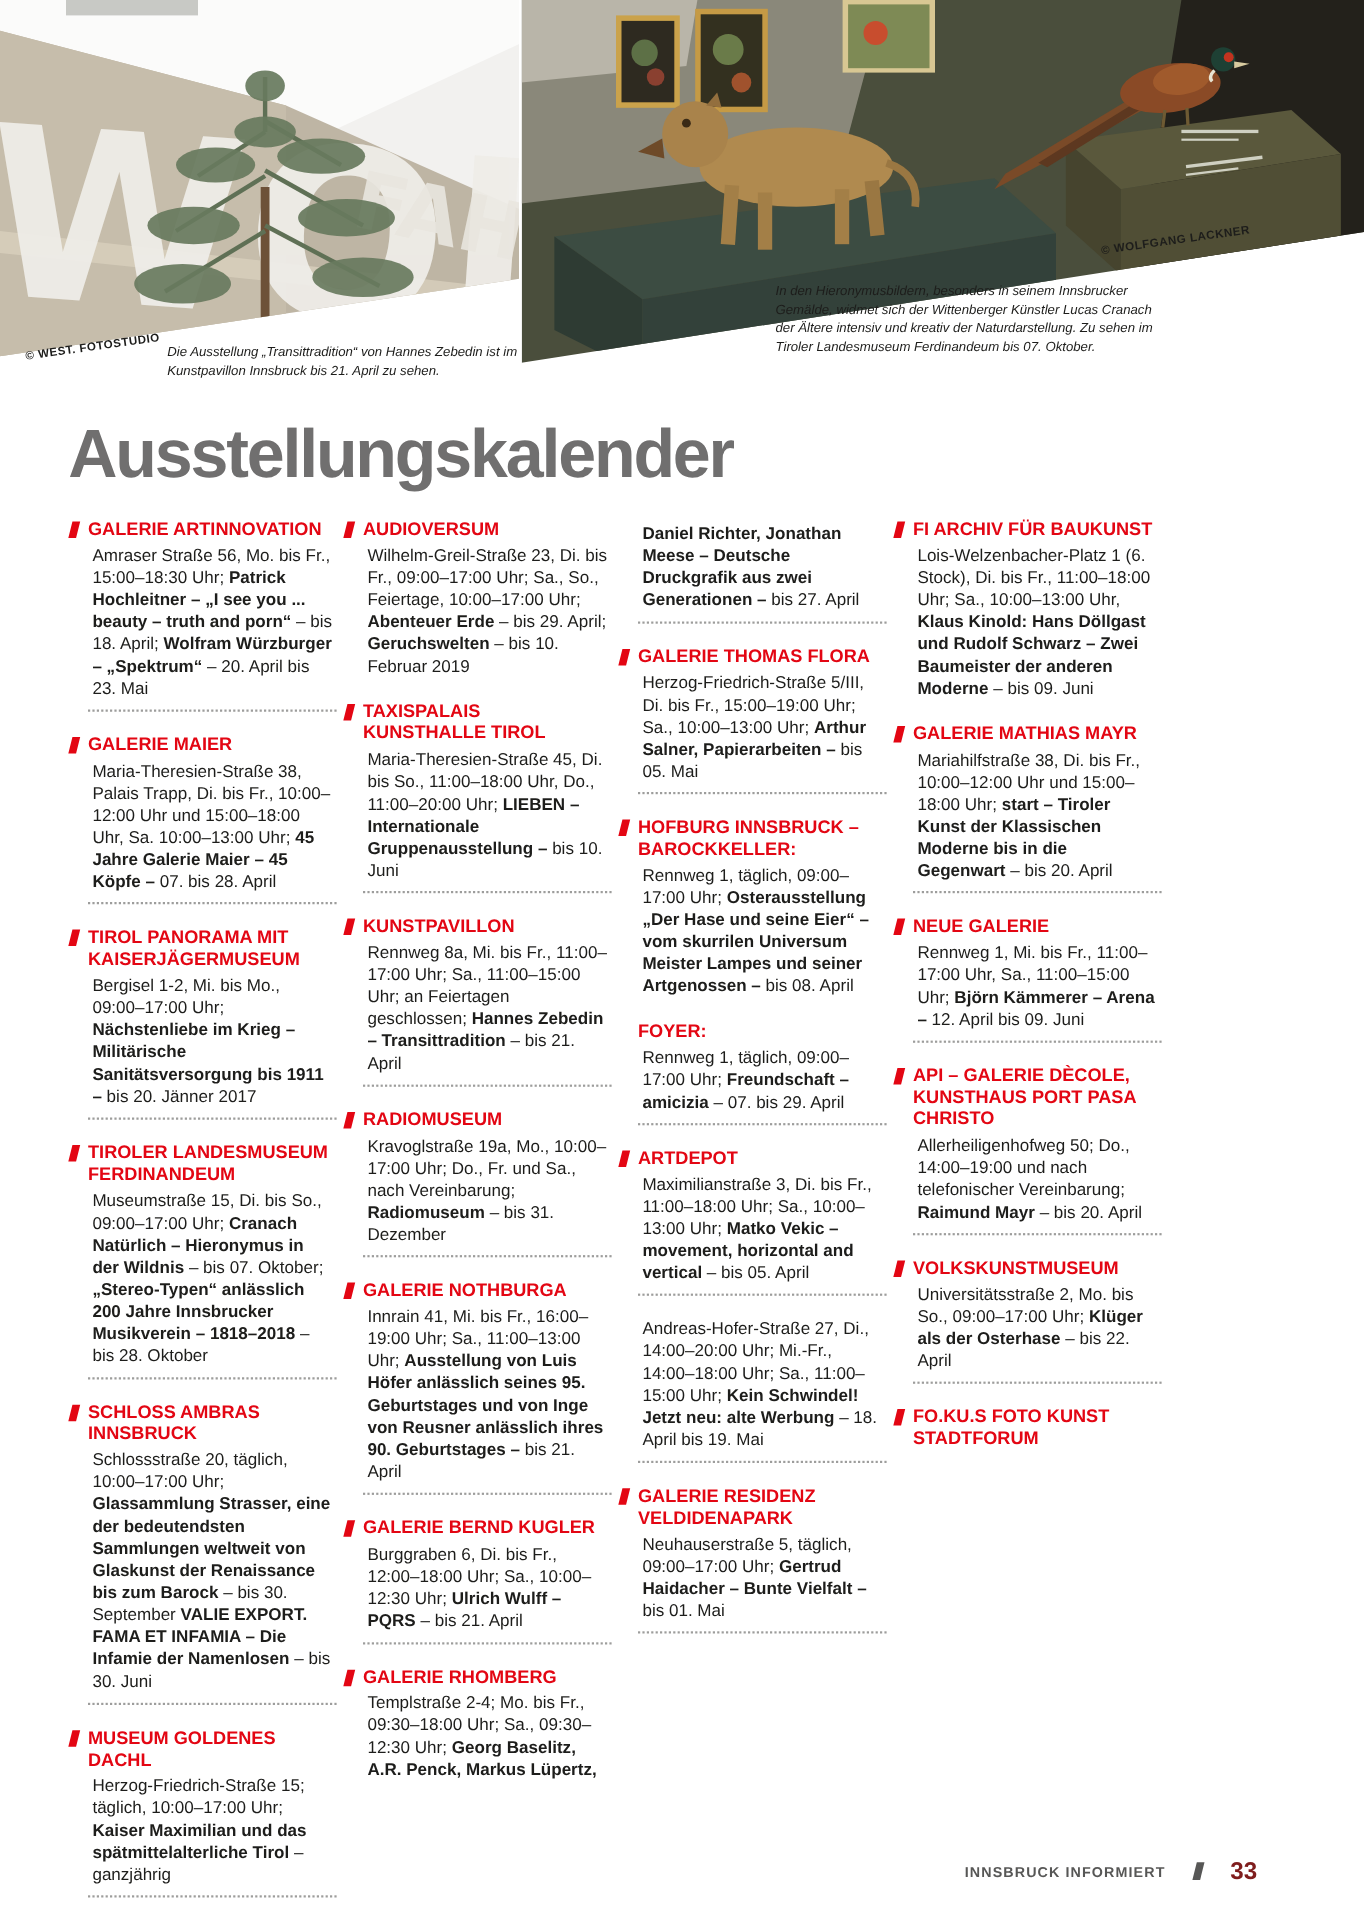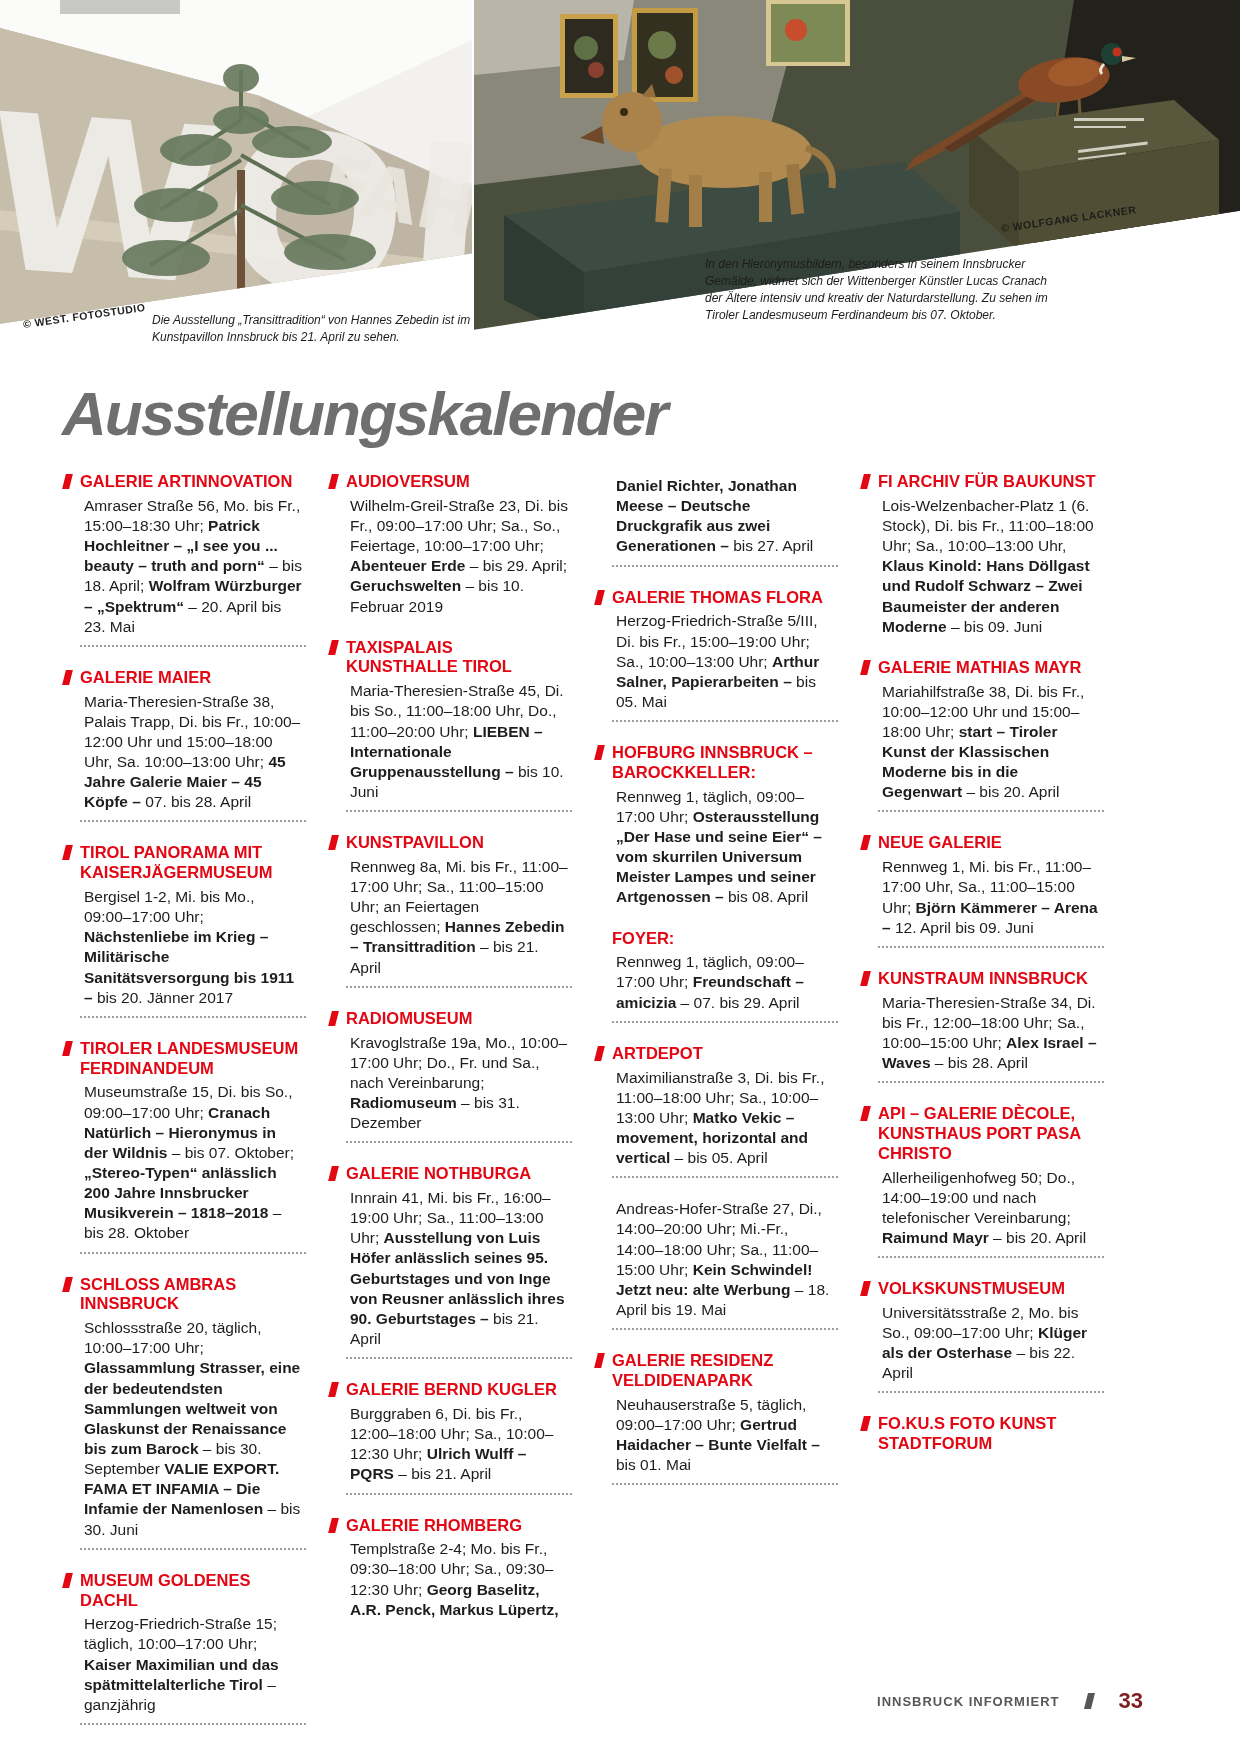--- a/index.html
+++ b/index.html
@@ -20,27 +20,27 @@
   }
   #credit-left{left:24px;top:318px;}
   #credit-right{left:1002px;top:222px;}
   .caption{
     position:absolute;font-style:italic;font-size:12px;line-height:1.42;color:#1d1d1b;
   }
   #caption-left{left:152px;top:312px;width:320px;}
   #caption-right{left:705px;top:256px;width:360px;}
   
   #page-title{
-    position:absolute;left:62px;top:378px;font-size:62px;font-weight:bold;font-style:italic;
+    position:absolute;left:62px;top:378px;font-size:62px;font-weight:bold;
     color:#706f6f;letter-spacing:-2px;
   }
   
   #columns{
     position:absolute;left:80px;top:472px;width:976px;
-    display:grid;grid-template-columns:repeat(4,226px);column-gap:40px;
+    display:grid;grid-template-columns:repeat(4,226px);column-gap:24px;
   }
   .entry{margin-bottom:21px;}
   .vhead{
     position:relative;color:#e30613;font-weight:bold;font-size:16.5px;line-height:1.2;
     white-space:pre-line;margin-bottom:3px;
   }
   .slash{
     position:absolute;left:-16px;top:2px;width:7px;height:15px;background:#e30613;
     transform:skewX(-14deg);
   }
@@ -293,25 +293,20 @@
         <div class="vhead"><span class="slash"></span><span>GALERIE MATHIAS MAYR</span></div>
         <p class="vbody"><span>Mariahilfstraße 38, Di. bis Fr., 10:00–12:00 Uhr und 15:00–18:00 Uhr; </span><span class="b">start – Tiroler Kunst der Klassischen Moderne bis in die Gegenwart</span><span> – bis 20. April</span></p>
         <div class="dots"></div>
       </div>
       <div class="entry">
         <div class="vhead"><span class="slash"></span><span>NEUE GALERIE</span></div>
         <p class="vbody"><span>Rennweg 1, Mi. bis Fr., 11:00–17:00 Uhr, Sa., 11:00–15:00 Uhr; </span><span class="b">Björn Kämmerer – Arena –</span><span> 12. April bis 09. Juni</span></p>
         <div class="dots"></div>
       </div>
       <div class="entry">
-        <div class="vhead"><span class="slash"></span><span>KUNSTRAUM INNSBRUCK</span></div>
-        <p class="vbody"><span>Maria-Theresien-Straße 34, Di. bis Fr., 12:00–18:00 Uhr; Sa., 10:00–15:00 Uhr; </span><span class="b">Alex Israel – Waves</span><span> – bis 28. April</span></p>
-        <div class="dots"></div>
-      </div>
-      <div class="entry">
         <div class="vhead"><span class="slash"></span><span>API – GALERIE DÈCOLE,
 KUNSTHAUS PORT PASA
 CHRISTO</span></div>
         <p class="vbody"><span>Allerheiligenhofweg 50; Do., 14:00–19:00 und nach telefonischer Vereinbarung; </span><span class="b">Raimund Mayr</span><span> – bis 20. April</span></p>
         <div class="dots"></div>
       </div>
       <div class="entry">
         <div class="vhead"><span class="slash"></span><span>VOLKSKUNSTMUSEUM</span></div>
         <p class="vbody"><span>Universitätsstraße 2, Mo. bis So., 09:00–17:00 Uhr; </span><span class="b">Klüger als der Osterhase</span><span> – bis 22. April</span></p>
         <div class="dots"></div>

